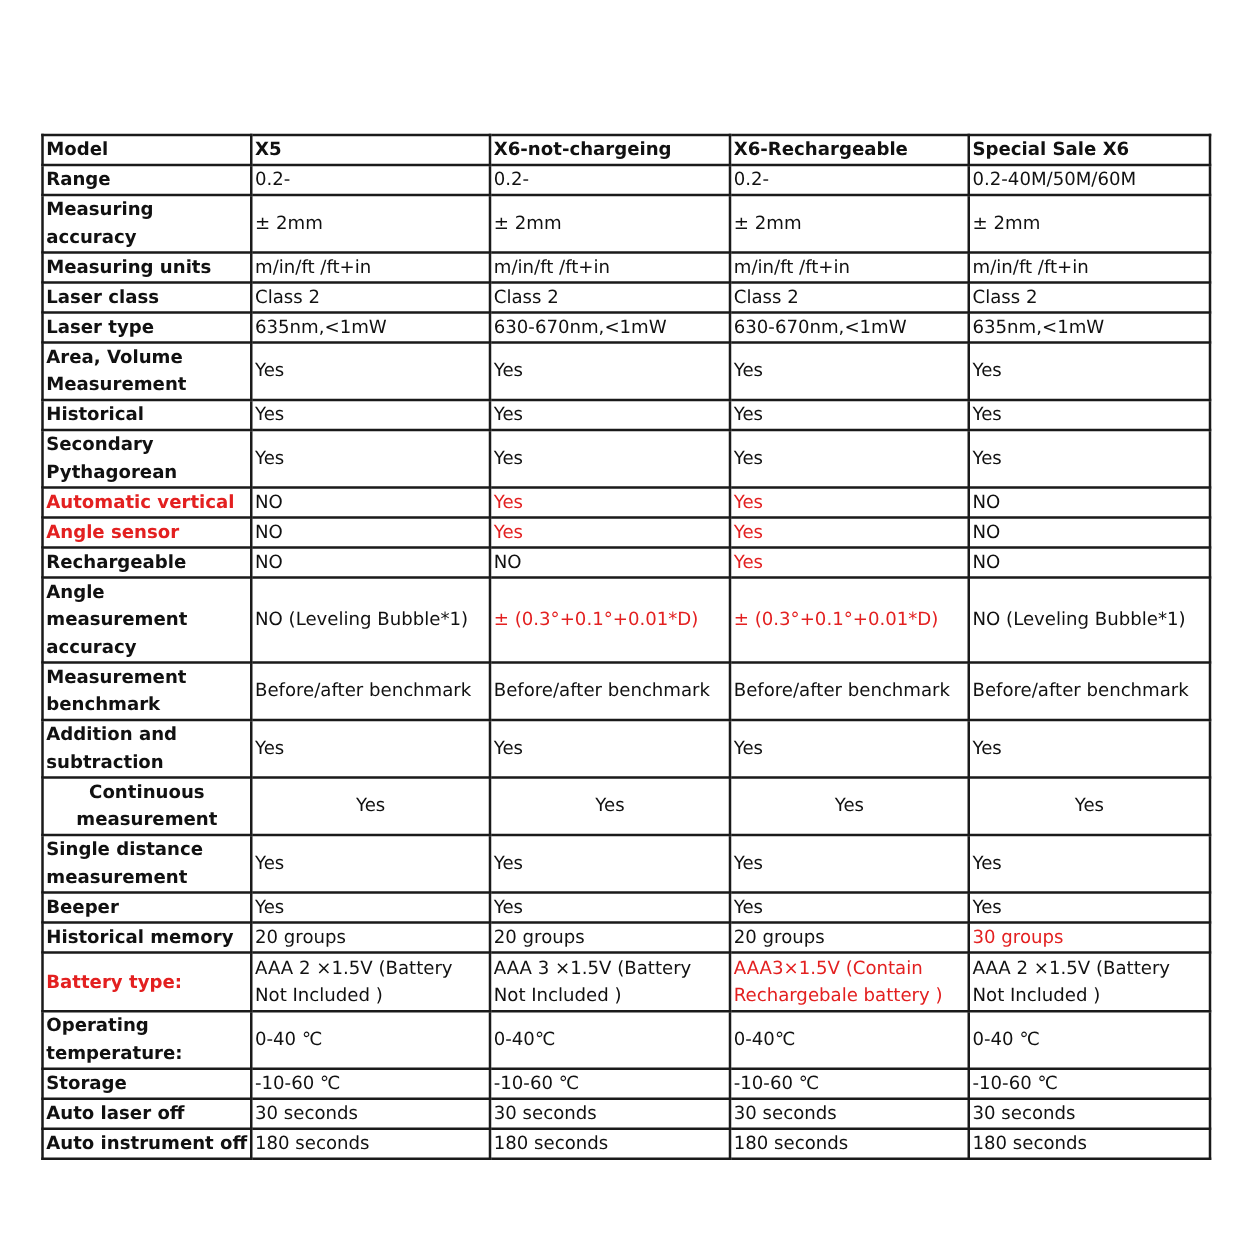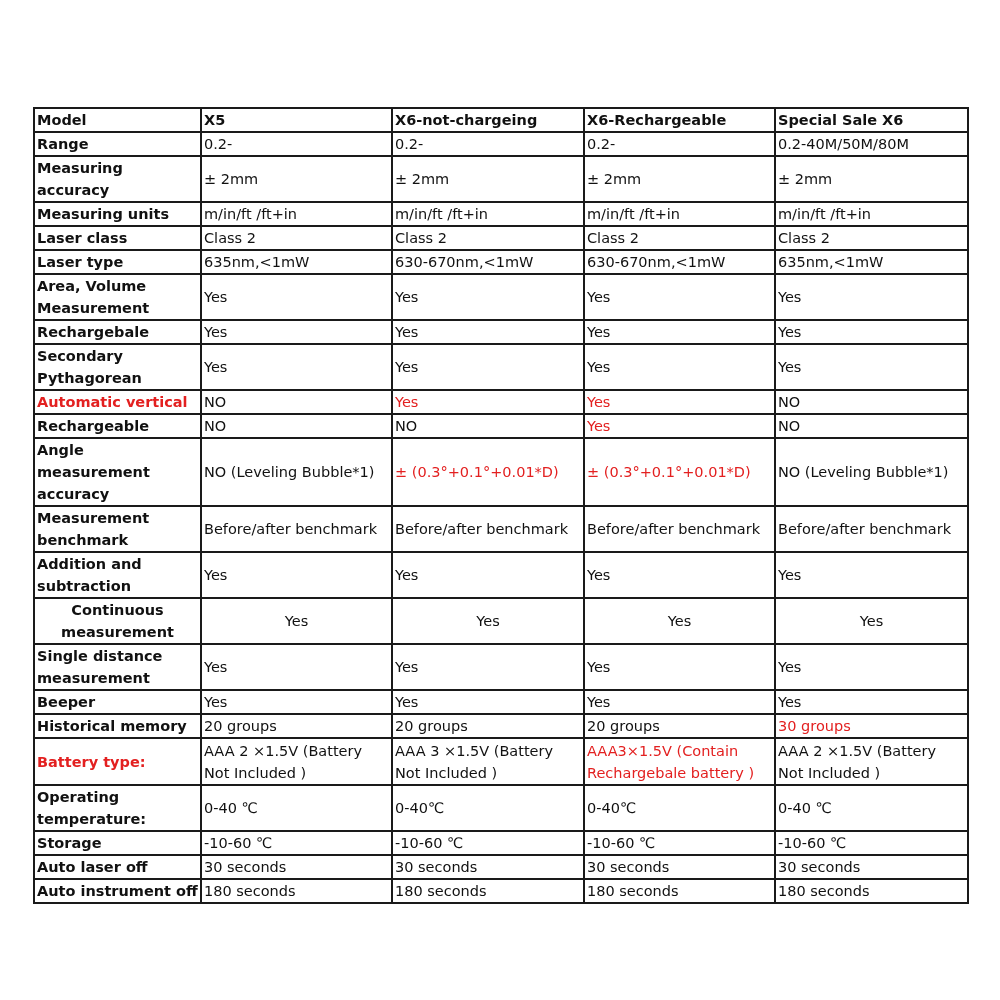--- a/index.html
+++ b/index.html
@@ -32,21 +32,21 @@
       <td class="lbl">X5</td>
       <td class="lbl">X6-not-chargeing</td>
       <td class="lbl">X6-Rechargeable</td>
       <td class="lbl">Special Sale X6</td>
     </tr>
   <tr style="height: 23px;">
         <td class="lbl">Range</td>
         <td class="">0.2-</td>
         <td class="">0.2-</td>
         <td class="">0.2-</td>
-        <td class="">0.2-40M/50M/80M</td>
+        <td class="">0.2-40M/50M/60M</td>
       </tr>
       <tr style="height: 23px;">
         <td class="lbl">Measuring accuracy</td>
         <td class="">± 2mm</td>
         <td class="">± 2mm</td>
         <td class="">± 2mm</td>
         <td class="">± 2mm</td>
       </tr>
       <tr style="height: 23px; padding-left: 48px;">
         <td class="lbl">Measuring units</td>
@@ -70,35 +70,42 @@
         <td class="">635nm,&lt;1mW</td>
       </tr>
       <tr style="height: 43px;">
         <td class="lbl">Area, Volume Measurement</td>
         <td class="">Yes</td>
         <td class="">Yes</td>
         <td class="">Yes</td>
         <td class="">Yes</td>
       </tr>
       <tr style="height: 23px;">
-        <td class="lbl">Rechargebale</td>
+        <td class="lbl">Historical</td>
         <td class="">Yes</td>
         <td class="">Yes</td>
         <td class="">Yes</td>
         <td class="">Yes</td>
       </tr>
       <tr style="height: 44px;">
         <td class="lbl">Secondary Pythagorean</td>
         <td class="">Yes</td>
         <td class="">Yes</td>
         <td class="">Yes</td>
         <td class="">Yes</td>
       </tr>
       <tr style="height: 23px;">
         <td class="lbl red">Automatic vertical</td>
+        <td class="">NO</td>
+        <td class="red">Yes</td>
+        <td class="red">Yes</td>
+        <td class="">NO</td>
+      </tr>
+      <tr style="height: 23px;">
+        <td class="lbl red">Angle sensor</td>
         <td class="">NO</td>
         <td class="red">Yes</td>
         <td class="red">Yes</td>
         <td class="">NO</td>
       </tr>
       <tr style="height: 24px; margin-top: 24px;">
         <td class="lbl">Rechargeable</td>
         <td class="">NO</td>
         <td class="">NO</td>
         <td class="red">Yes</td>

